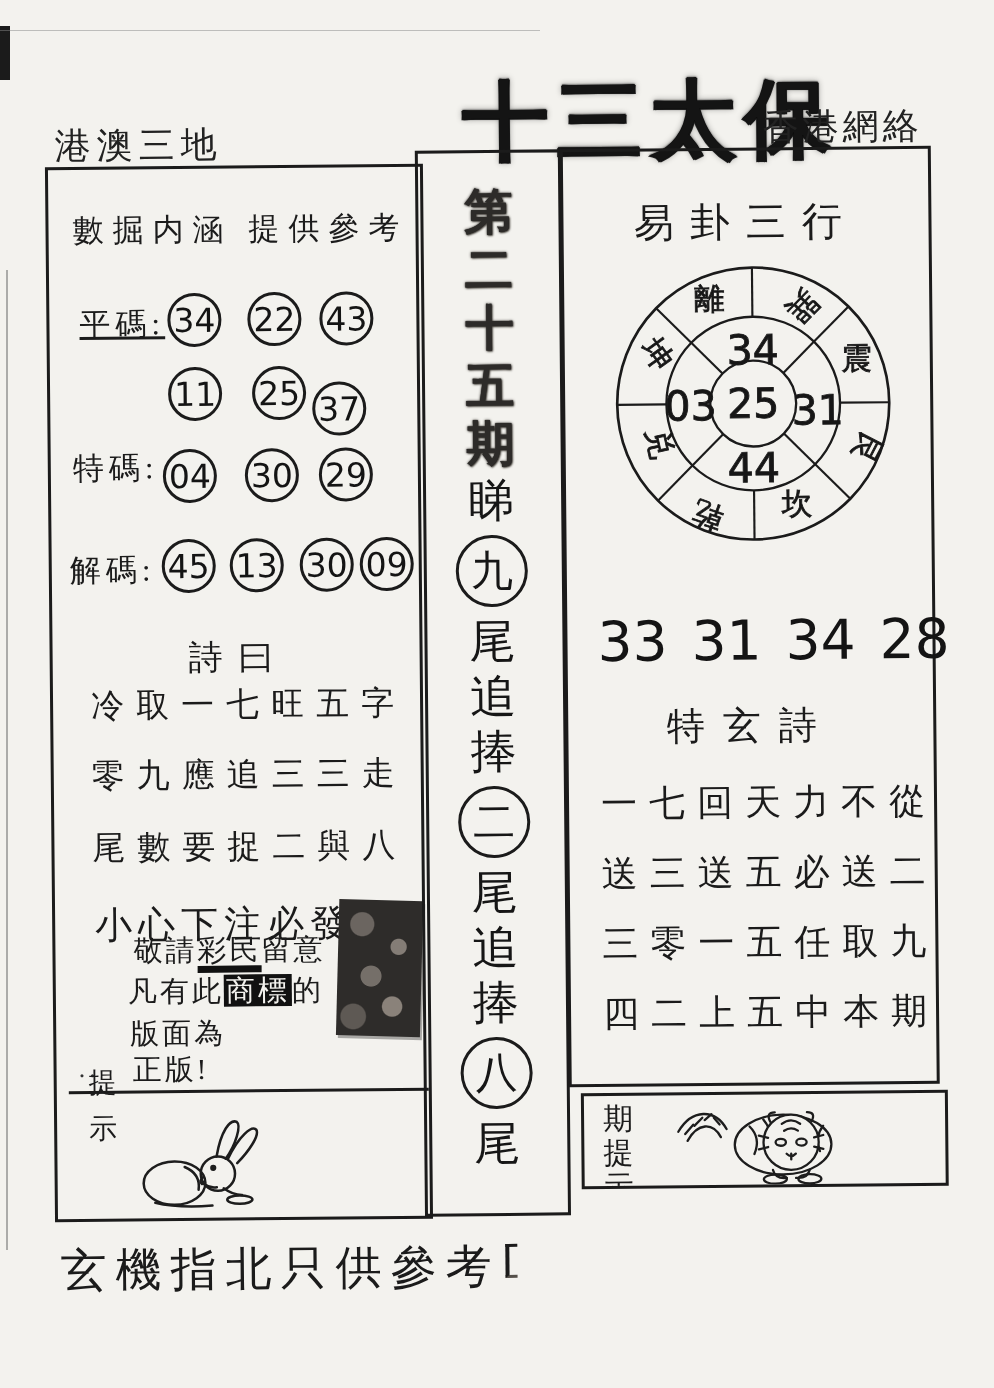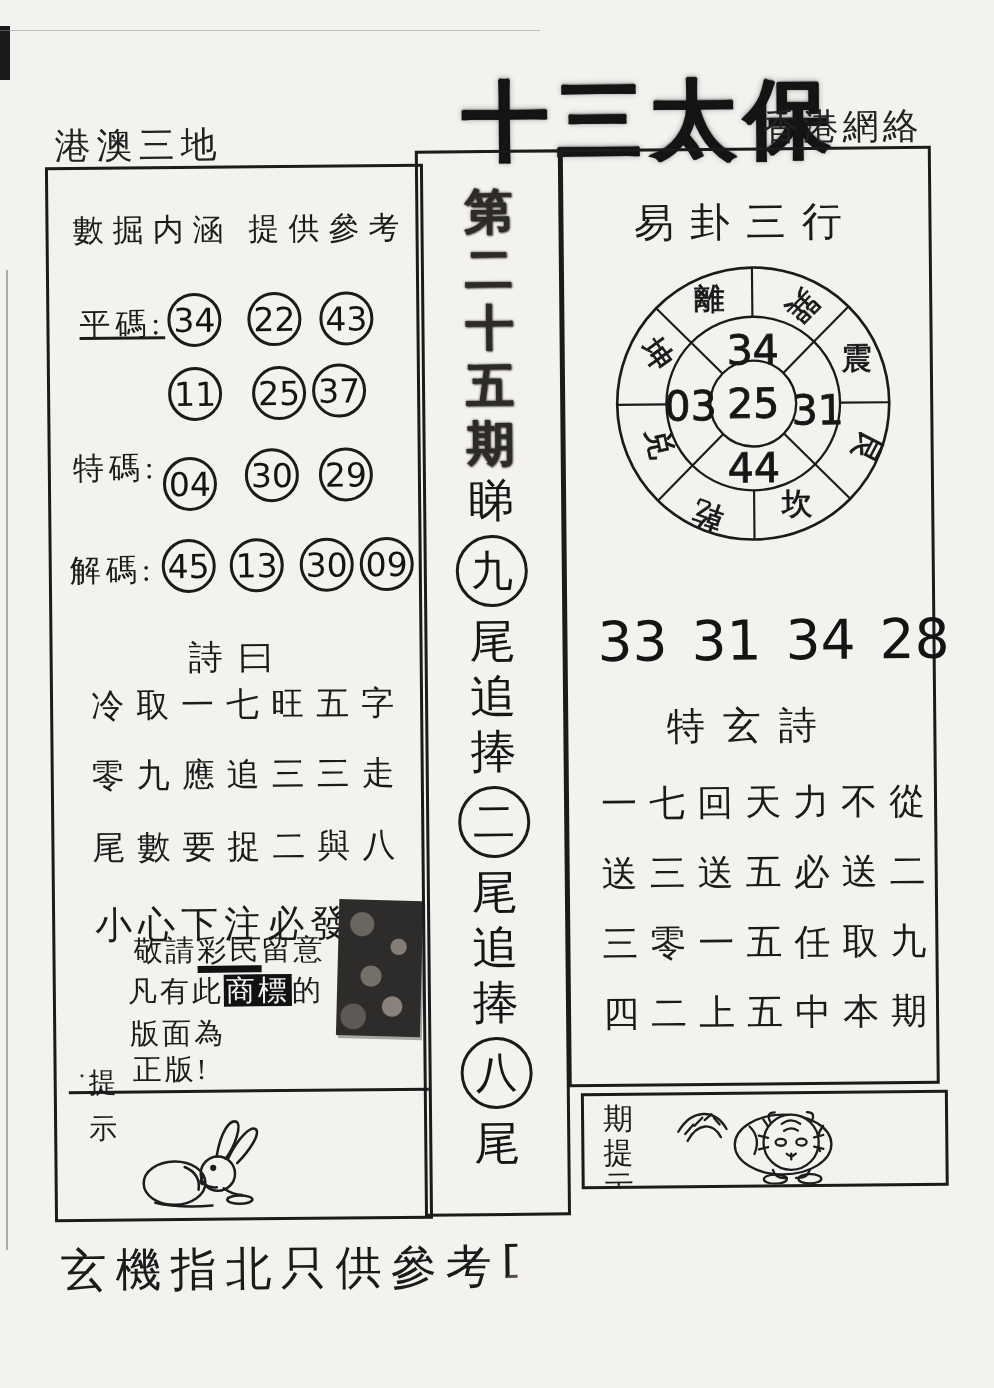--- a/index.html
+++ b/index.html
@@ -119,24 +119,24 @@
       <div class="lp-head" id="lp-head-left">數掘内涵</div>
       <div class="lp-head" id="lp-head-right">提供參考</div>
 
       <div class="row-label" style="left:30px;top:134px;text-decoration:underline;">平碼:</div>
       <div class="num-circle" style="left:118px;top:124px;">34</div>
       <div class="num-circle" style="left:198px;top:124px;">22</div>
       <div class="num-circle" style="left:270px;top:124px;">43</div>
 
       <div class="num-circle" style="left:118px;top:198px;">11</div>
       <div class="num-circle" style="left:202px;top:198px;">25</div>
-      <div class="num-circle" style="left:262px;top:196px;">37</div>
+      <div class="num-circle" style="left:262px;top:214px;">37</div>
 
       <div class="row-label" style="left:22px;top:278px;">特碼:</div>
-      <div class="num-circle" style="left:112px;top:288px;">04</div>
+      <div class="num-circle" style="left:112px;top:280px;">04</div>
       <div class="num-circle" style="left:194px;top:280px;">30</div>
       <div class="num-circle" style="left:268px;top:280px;">29</div>
 
       <div class="row-label" style="left:18px;top:380px;">解碼:</div>
       <div class="num-circle" style="left:110px;top:370px;">45</div>
       <div class="num-circle" style="left:178px;top:370px;">13</div>
       <div class="num-circle" style="left:248px;top:370px;">30</div>
       <div class="num-circle" style="left:308px;top:370px;">09</div>
 
       <div class="poem-title" style="top:466px;">詩曰</div>

